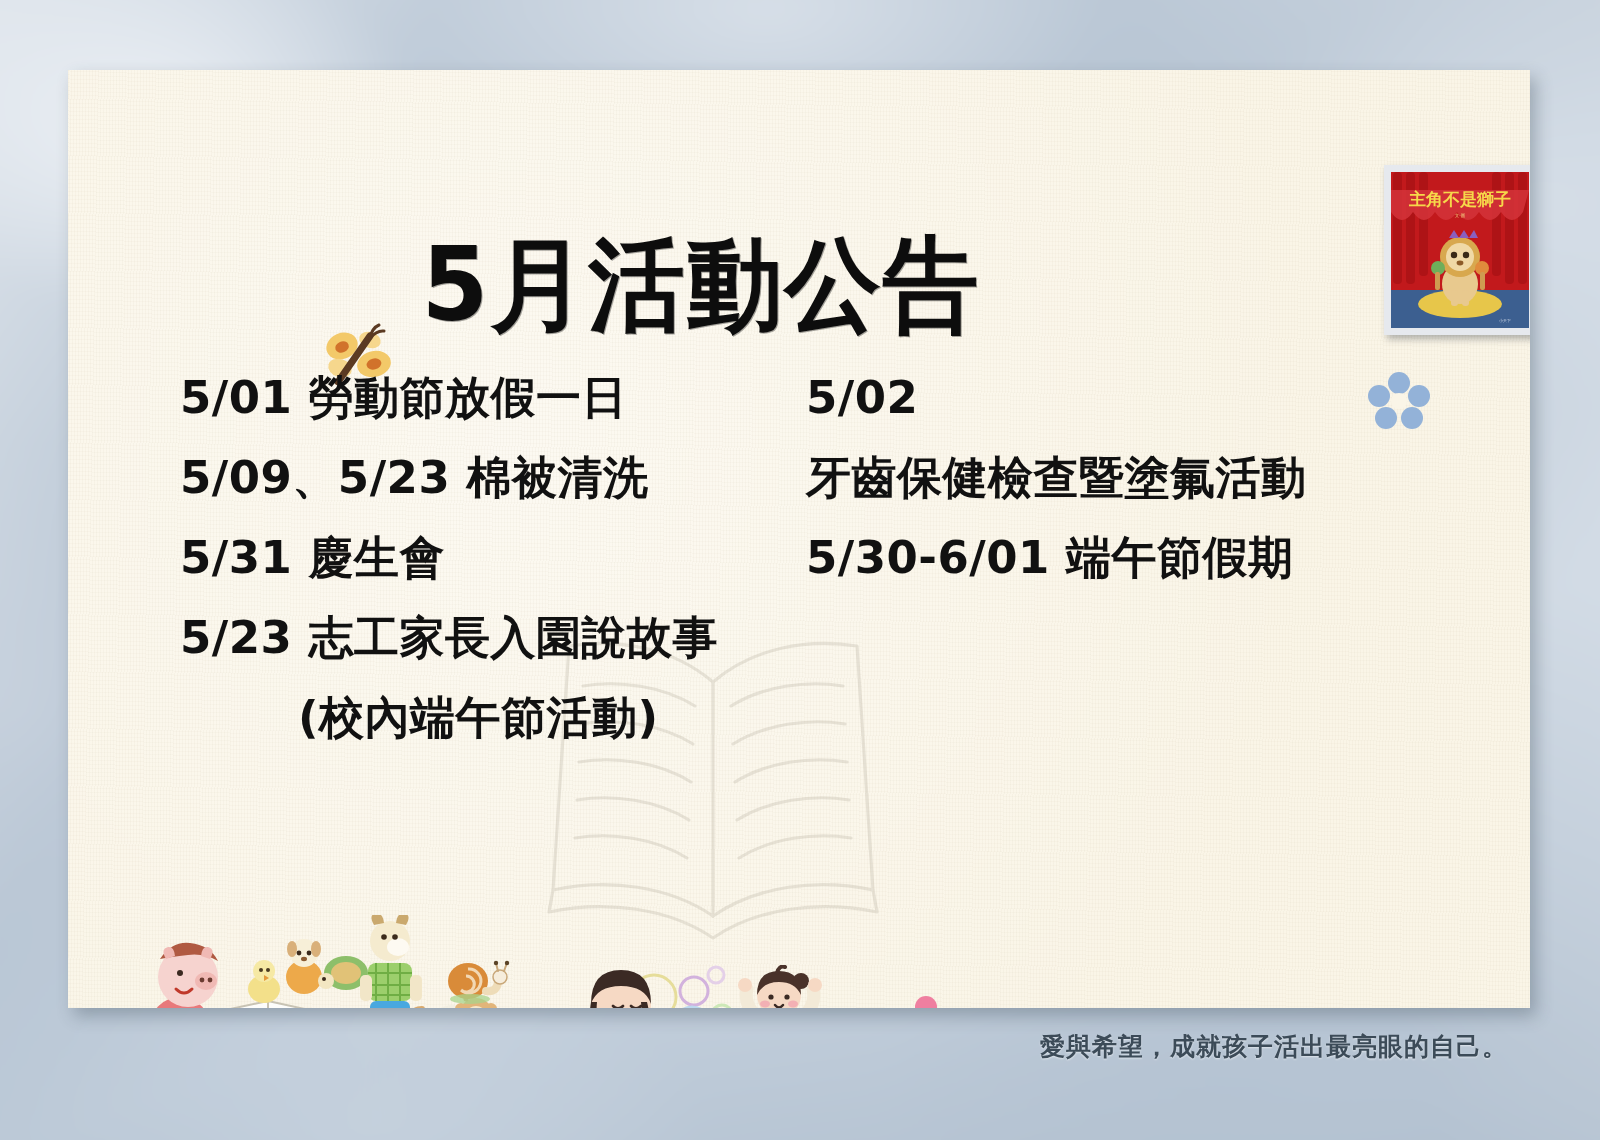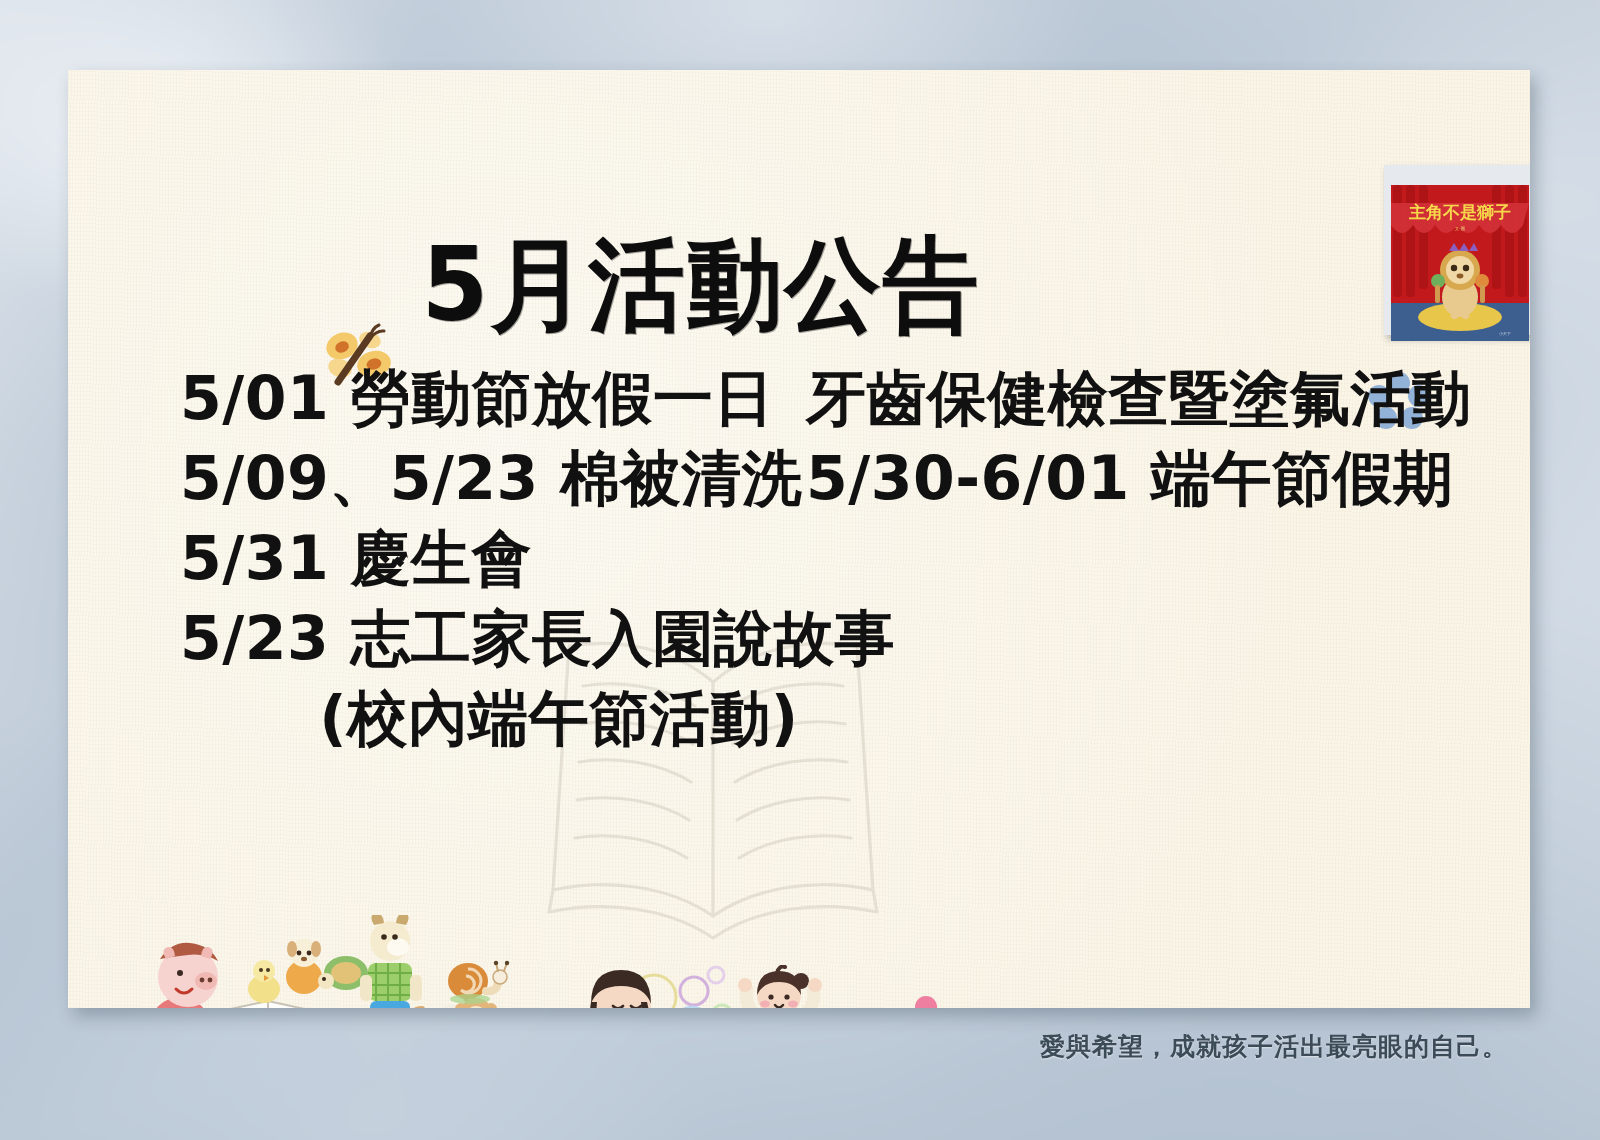--- a/index.html
+++ b/index.html
@@ -99,48 +99,47 @@
     height: 170px;
     background: #e6e9ee;
     padding: 7px;
     box-shadow: 3px 4px 7px rgba(40,50,60,.35);
   }
   #bookcover .inner {
     width: 100%; height: 100%;
     position: relative;
     overflow: hidden;
     background: #c2191c;
-    margin-top: 13px;
   }
 
   
   #cols {
     position: absolute;
     left: 0; top: 0;
     width: 100%; height: 100%;
     pointer-events: none;
   }
   .col {
     position: absolute;
     pointer-events: auto;
   }
   #col-left  { left: 112px; top: 288px; width: 640px; }
   #col-right { left: 738px; top: 288px; width: 640px; }
 
   .line {
-    font-size: 60px;
+    font-size: 45px;
     font-weight: 700;
     line-height: 80px;
     height: 80px;
     color: #111;
     white-space: nowrap;
     font-family: "DejaVu Sans", "Liberation Sans", sans-serif;
     letter-spacing: .5px;
   }
-  .line.indent { padding-left: 118px; text-align: center; }
+  .line.indent { padding-left: 118px; }
 
   
   .deco { position: absolute; pointer-events: none; }
   #butterfly-orange { left: 250px; top: 250px; width: 82px; height: 76px; }
   #flower-blue      { left: 1300px; top: 300px; width: 62px; height: 60px; }
   #flower-pink      { left: 828px; top: 925px; width: 60px; height: 58px; }
   #sparkles         { left: 1430px; top: 935px; width: 90px; height: 70px; }
   #animals          { left: 68px;  top: 845px; width: 400px; height: 165px; }
   #kid-bubbles      { left: 505px; top: 890px; width: 150px; height: 120px; }
   #kid-jumping      { left: 655px; top: 895px; width: 115px; height: 115px; }
@@ -450,20 +449,21 @@
 
     <div class="col" id="col-left">
       <div class="line">5/01  勞動節放假一日</div>
       <div class="line">5/09、5/23   棉被清洗</div>
       <div class="line">5/31   慶生會</div>
       <div class="line">5/23   志工家長入園說故事</div>
       <div class="line indent">(校內端午節活動)</div>
     </div>
 
     <div class="col" id="col-right">
+      <div class="line">5/02</div>
       <div class="line">牙齒保健檢查暨塗氟活動</div>
       <div class="line">5/30-6/01  端午節假期</div>
     </div>
 
   </div>
 
 </div>
 
 <div id="tagline">愛與希望，成就孩子活出最亮眼的自己。</div>
 

